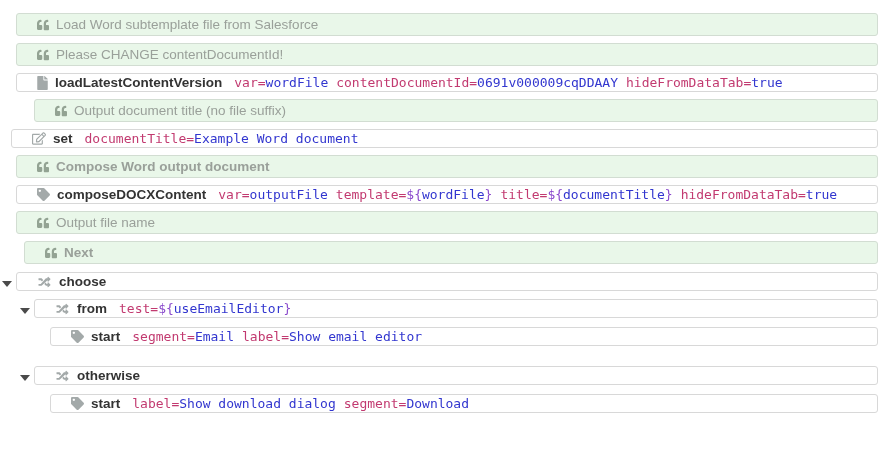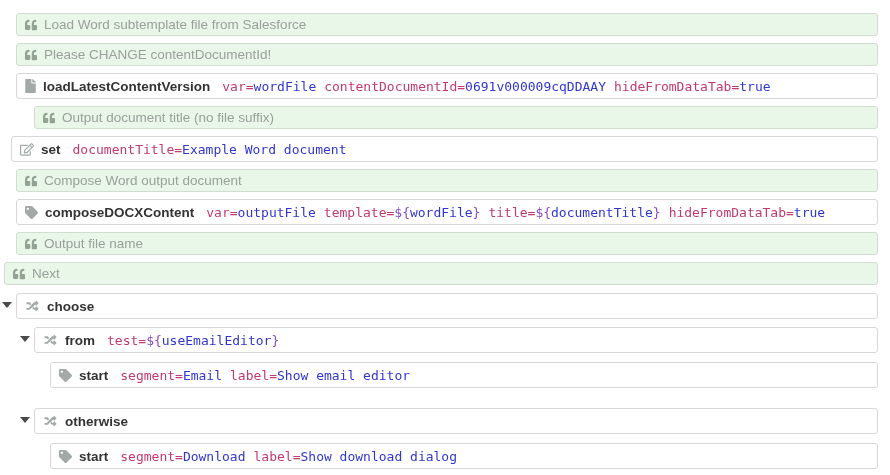--- a/index.html
+++ b/index.html
@@ -3,24 +3,24 @@
 <meta charset="utf-8">
 <style>
   html,body{margin:0;padding:0;width:890px;height:475px;background:#fff;overflow:hidden;
     font-family:"Liberation Sans", sans-serif;}
   #rows{padding-top:13px;}
   .line{position:relative;display:flex;margin-bottom:7px;margin-right:12px;}
   .caret{position:absolute;left:-14px;top:9px;width:0;height:0;
     border-left:5px solid transparent;border-right:5px solid transparent;
     border-top:6px solid #4a4a4a;cursor:pointer;}
   .box{flex:1;display:flex;align-items:center;gap:7px;border-radius:3px;
-    padding:0 8px;box-sizing:border-box;min-width:0;white-space:nowrap;overflow:hidden;}
+    padding:0 20px;box-sizing:border-box;min-width:0;white-space:nowrap;overflow:hidden;}
   .box.comment{height:23px;background:var(--comment-bg);border:1px solid var(--comment-border);
     color:var(--comment-text);font-size:13.5px;}
-  .box.command{height:26px;background:#fff;border:1px solid var(--cmd-border);}
+  .box.command{height:19px;background:#fff;border:1px solid var(--cmd-border);}
   .cicon{display:inline-flex;align-items:center;flex:0 0 auto;}
   .name{font-weight:bold;color:var(--name-color);font-size:13.5px;margin-right:5px;}
   .params{font-family:"DejaVu Sans Mono", monospace;font-size:13px;display:flex;}
   .param{margin-right:8px;}
   .pkey{color:var(--key-color);}
   .pval{color:var(--val-color);}
   .pbrace{color:var(--brace-color);}
 </style>
 </head>
 <body>
@@ -77,21 +77,21 @@
           <svg width="14" height="13" viewBox="0 0 576 512">
             <path fill="#a3a9a9" d="M402.3 344.9l32-32c5-5 13.7-1.5 13.7 5.7V464c0 26.5-21.5 48-48 48H48c-26.5 0-48-21.5-48-48V112c0-26.5 21.5-48 48-48h273.5c7.1 0 10.7 8.6 5.7 13.7l-32 32c-1.5 1.5-3.5 2.3-5.7 2.3H48v352h352V350.5c0-2.1.8-4.2 2.3-5.6zm156.6-201.8L296.3 405.7l-90.4 10c-26.2 2.9-48.5-19.2-45.6-45.6l10-90.4L432.9 17.1c22.9-22.9 59.9-22.9 82.7 0l43.2 43.2c22.9 22.9 22.9 60 .1 82.8zM460.1 174L402 115.9 216.2 301.8l-7.3 65.3 65.3-7.3L460.1 174zm64.8-79.7l-43.2-43.2c-4.1-4.1-10.8-4.1-14.8 0L436 82l58.1 58.1 30.9-30.9c4-4.2 4-10.8-.1-14.9z"></path>
           </svg>
         </span>
         <span class="name">set</span>
         <span class="params">
           <span class="param"><span class="pkey">documentTitle=</span><span class="pval">Example Word document</span></span>
         </span>
       </div>
     </div>
-    <div class="line" style="margin-left: 16px;">
+    <div class="line" style="margin-left: 16px; font-weight: bold;">
       <div class="box comment">
         <span class="cicon">
           <svg width="12" height="12" viewBox="0 0 512 512">
             <path fill="#93a393" d="M464 256h-80v-64c0-35.3 28.7-64 64-64h8c13.3 0 24-10.7 24-24V56c0-13.3-10.7-24-24-24h-8c-88.4 0-160 71.6-160 160v240c0 26.5 21.5 48 48 48h128c26.5 0 48-21.5 48-48V304c0-26.5-21.5-48-48-48zm-288 0H96v-64c0-35.3 28.7-64 64-64h8c13.3 0 24-10.7 24-24V56c0-13.3-10.7-24-24-24h-8C71.6 32 0 103.6 0 176v240c0 26.5 21.5 48 48 48h128c26.5 0 48-21.5 48-48V304c0-26.5-21.5-48-48-48z"></path>
           </svg>
         </span>
         <span>Compose Word output document</span>
       </div>
     </div>
     <div class="line" style="margin-left: 16px;">
@@ -113,21 +113,21 @@
     <div class="line" style="margin-left: 16px;">
       <div class="box comment">
         <span class="cicon">
           <svg width="12" height="12" viewBox="0 0 512 512">
             <path fill="#93a393" d="M464 256h-80v-64c0-35.3 28.7-64 64-64h8c13.3 0 24-10.7 24-24V56c0-13.3-10.7-24-24-24h-8c-88.4 0-160 71.6-160 160v240c0 26.5 21.5 48 48 48h128c26.5 0 48-21.5 48-48V304c0-26.5-21.5-48-48-48zm-288 0H96v-64c0-35.3 28.7-64 64-64h8c13.3 0 24-10.7 24-24V56c0-13.3-10.7-24-24-24h-8C71.6 32 0 103.6 0 176v240c0 26.5 21.5 48 48 48h128c26.5 0 48-21.5 48-48V304c0-26.5-21.5-48-48-48z"></path>
           </svg>
         </span>
         <span>Output file name</span>
       </div>
     </div>
-    <div class="line" style="margin-left: 4px;">
+    <div class="line" style="margin-left: 24px; font-weight: bold;">
       <div class="box comment">
         <span class="cicon">
           <svg width="12" height="12" viewBox="0 0 512 512">
             <path fill="#93a393" d="M464 256h-80v-64c0-35.3 28.7-64 64-64h8c13.3 0 24-10.7 24-24V56c0-13.3-10.7-24-24-24h-8c-88.4 0-160 71.6-160 160v240c0 26.5 21.5 48 48 48h128c26.5 0 48-21.5 48-48V304c0-26.5-21.5-48-48-48zm-288 0H96v-64c0-35.3 28.7-64 64-64h8c13.3 0 24-10.7 24-24V56c0-13.3-10.7-24-24-24h-8C71.6 32 0 103.6 0 176v240c0 26.5 21.5 48 48 48h128c26.5 0 48-21.5 48-48V304c0-26.5-21.5-48-48-48z"></path>
           </svg>
         </span>
         <span>Next</span>
       </div>
     </div>
     <div class="line" style="margin-left: 16px; margin-top: 8px;">
@@ -184,18 +184,18 @@
     </div>
     <div class="line" style="margin-left: 50px; margin-top: 9px;">
       <div class="box command">
         <span class="cicon">
           <svg width="13" height="13" viewBox="0 0 512 512">
             <path fill="#a3a9a9" d="M0 252.118V48C0 21.49 21.49 0 48 0h204.118a48 48 0 0 1 33.941 14.059l211.882 211.882c18.745 18.745 18.745 49.137 0 67.882L293.823 497.941c-18.745 18.745-49.137 18.745-67.882 0L14.059 286.059A48 48 0 0 1 0 252.118zM112 64c-26.51 0-48 21.49-48 48s21.49 48 48 48 48-21.49 48-48-21.49-48-48-48z"></path>
           </svg>
         </span>
         <span class="name">start</span>
         <span class="params">
+          <span class="param"><span class="pkey">label=</span><span class="pval">Show download dialog</span></span>
           <span class="param"><span class="pkey">segment=</span><span class="pval">Download</span></span>
-          <span class="param"><span class="pkey">label=</span><span class="pval">Show download dialog</span></span>
         </span>
       </div>
     </div>
   </div>
 
 </body></html>

